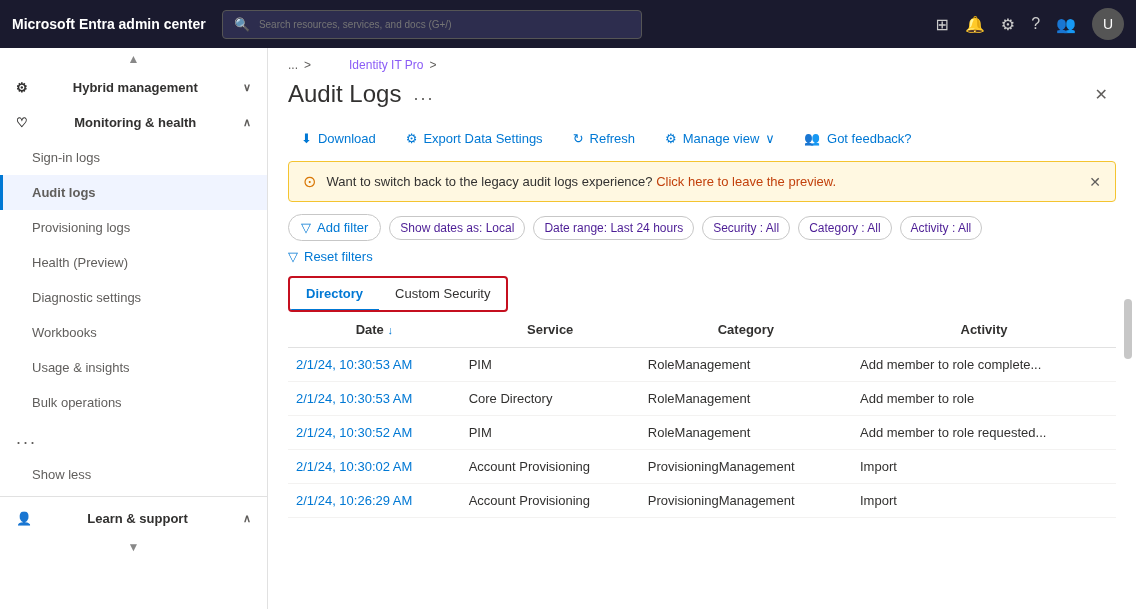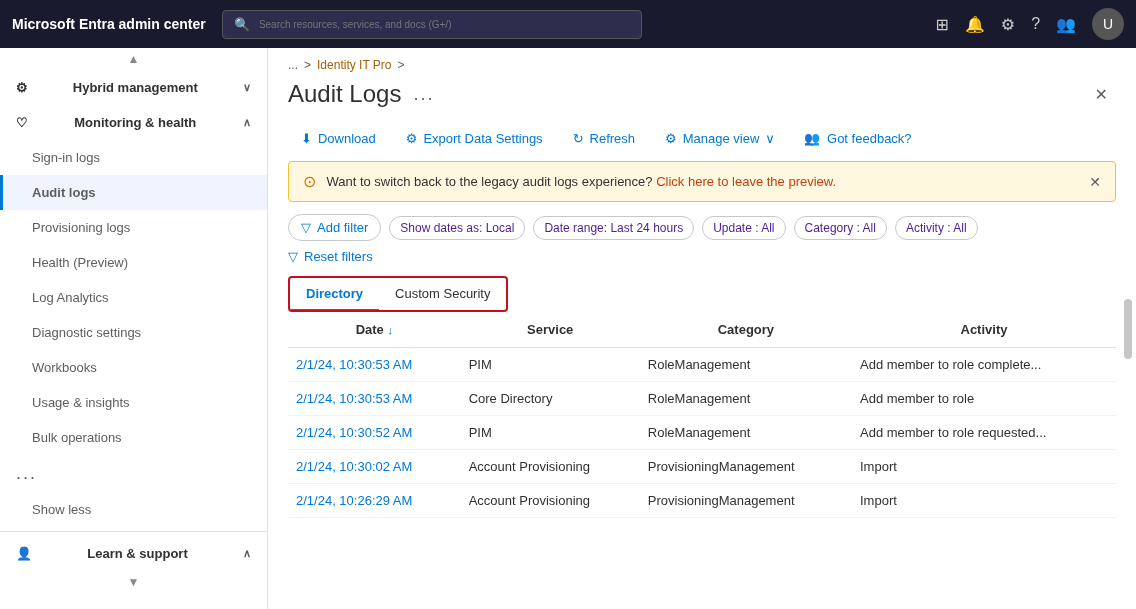--- a/index.html
+++ b/index.html
@@ -84,21 +84,21 @@
 
     
     .breadcrumb {
       display: flex;
       align-items: center;
       padding: 10px 20px 4px;
       font-size: 12px;
       color: #605e5c;
       gap: 6px;
     }
-    .breadcrumb a { color: #a16207; text-decoration: none; }
+    .breadcrumb a { color: #8b5cf6; text-decoration: none; margin-left: 32px; }
     .breadcrumb .sep { color: #605e5c; }
 
     
     .page-header {
       display: flex;
       align-items: center;
       padding: 4px 20px 12px;
       gap: 12px;
     }
     .page-title { font-size: 24px; font-weight: 300; color: #323130; }
@@ -272,23 +272,20 @@
     <div class="sidebar-item sub-item active">
       <span>Audit logs</span>
     </div>
     <div class="sidebar-item sub-item">
       <span>Provisioning logs</span>
     </div>
     <div class="sidebar-item sub-item">
       <span>Health (Preview)</span>
     </div>
     <div class="sidebar-item sub-item">
-      <span>Log Analytics</span>
-    </div>
-    <div class="sidebar-item sub-item">
       <span>Diagnostic settings</span>
     </div>
     <div class="sidebar-item sub-item">
       <span>Workbooks</span>
     </div>
     <div class="sidebar-item sub-item">
       <span>Usage &amp; insights</span>
     </div>
     <div class="sidebar-item sub-item">
       <span>Bulk operations</span>
@@ -359,21 +356,21 @@
       <button class="close-x">✕</button>
     </div>
 
     <div class="filter-row">
       <button class="filter-btn add-filter">
         <span>▽</span>
         <span>Add filter</span>
       </button>
       <span class="filter-tag">Show dates as: Local</span>
       <span class="filter-tag">Date range: Last 24 hours</span>
-      <span class="filter-tag">Update : All</span>
+      <span class="filter-tag">Security : All</span>
       <span class="filter-tag">Category : All</span>
       <span class="filter-tag">Activity : All</span>
     </div>
 
     <div class="reset-row">
       <span>▽</span>
       <span>Reset filters</span>
     </div>
 
     <div style="padding: 4px 20px 0; margin-bottom: 0;">

